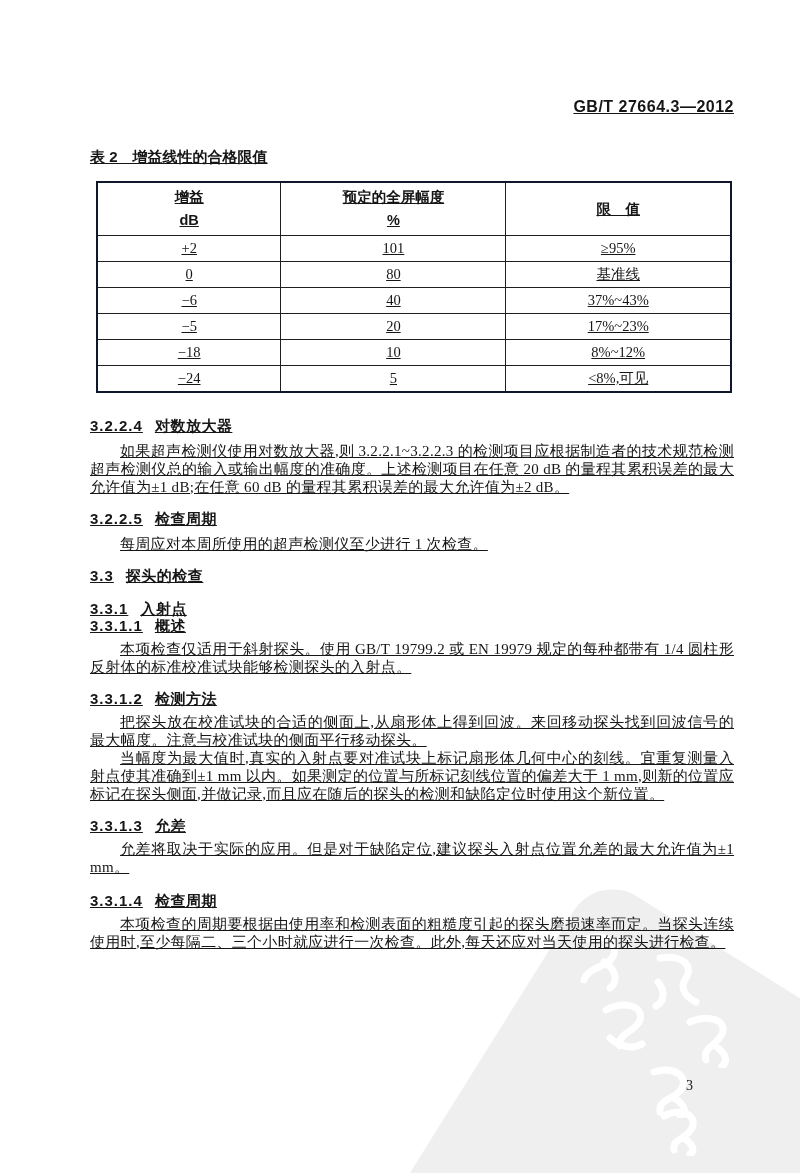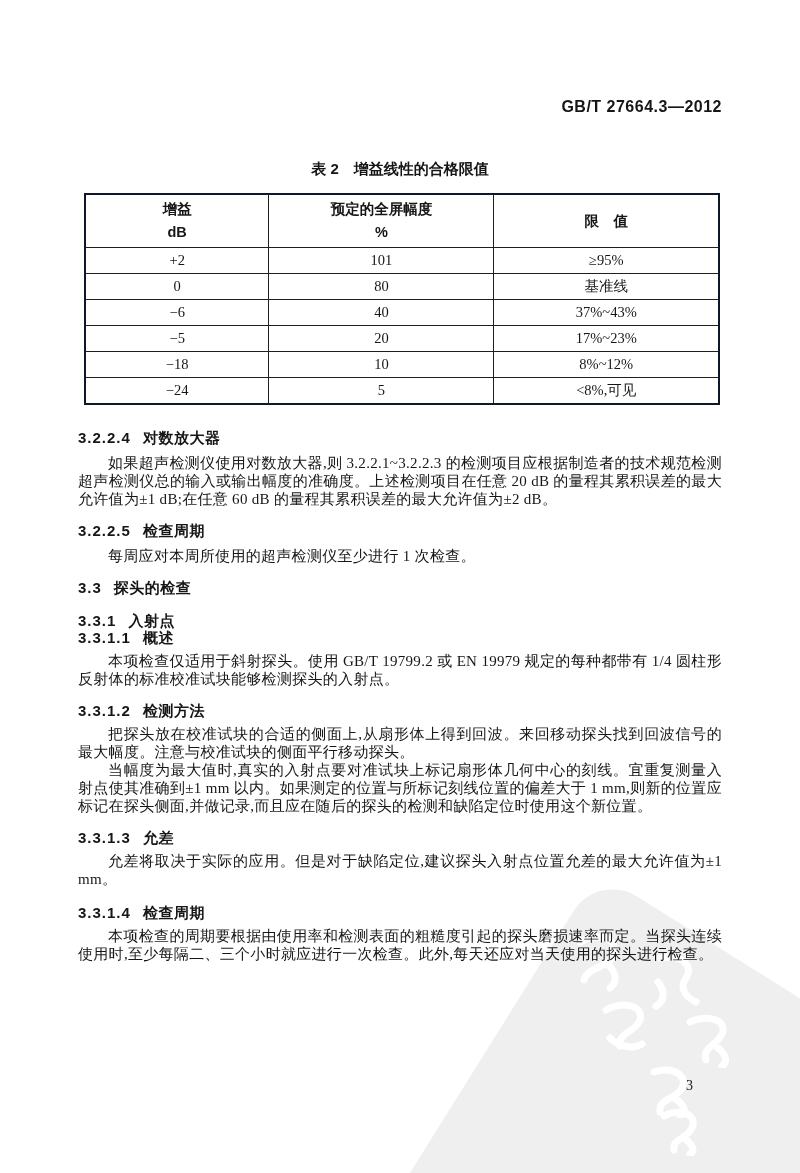--- a/index.html
+++ b/index.html
@@ -20,35 +20,35 @@
     background:#efefef;
     border-radius:46px;
     transform:rotate(32deg);
     transform-origin:top left;
     z-index:1;
   }
   .watermark-glyph { position:absolute; z-index:1; }
   .watermark-glyph svg { display:block; }
   
   .content {
-    position:absolute; left:78px; top:0; width:644px; z-index:2;
+    position:absolute; left:90px; top:0; width:644px; z-index:2;
     font-family:"Liberation Serif", serif;
     font-size:15px;
+    text-decoration:underline;
   }
   .doc-number {
     margin-top:98px;
     text-align:right;
     font-family:"Liberation Sans", sans-serif;
     font-weight:bold;
     font-size:16px;
     letter-spacing:0.5px;
   }
   .table-caption {
-    margin-top:44px;
-    text-align:center;
+    margin-top:32px;
     font-family:"Liberation Sans", sans-serif;
     font-weight:bold;
     font-size:15px;
   }
   table.gain-table {
     margin:14px 0 0 6px;
     width:636px;
     border-collapse:collapse;
     border:2px solid #0f172a;
     table-layout:fixed;

